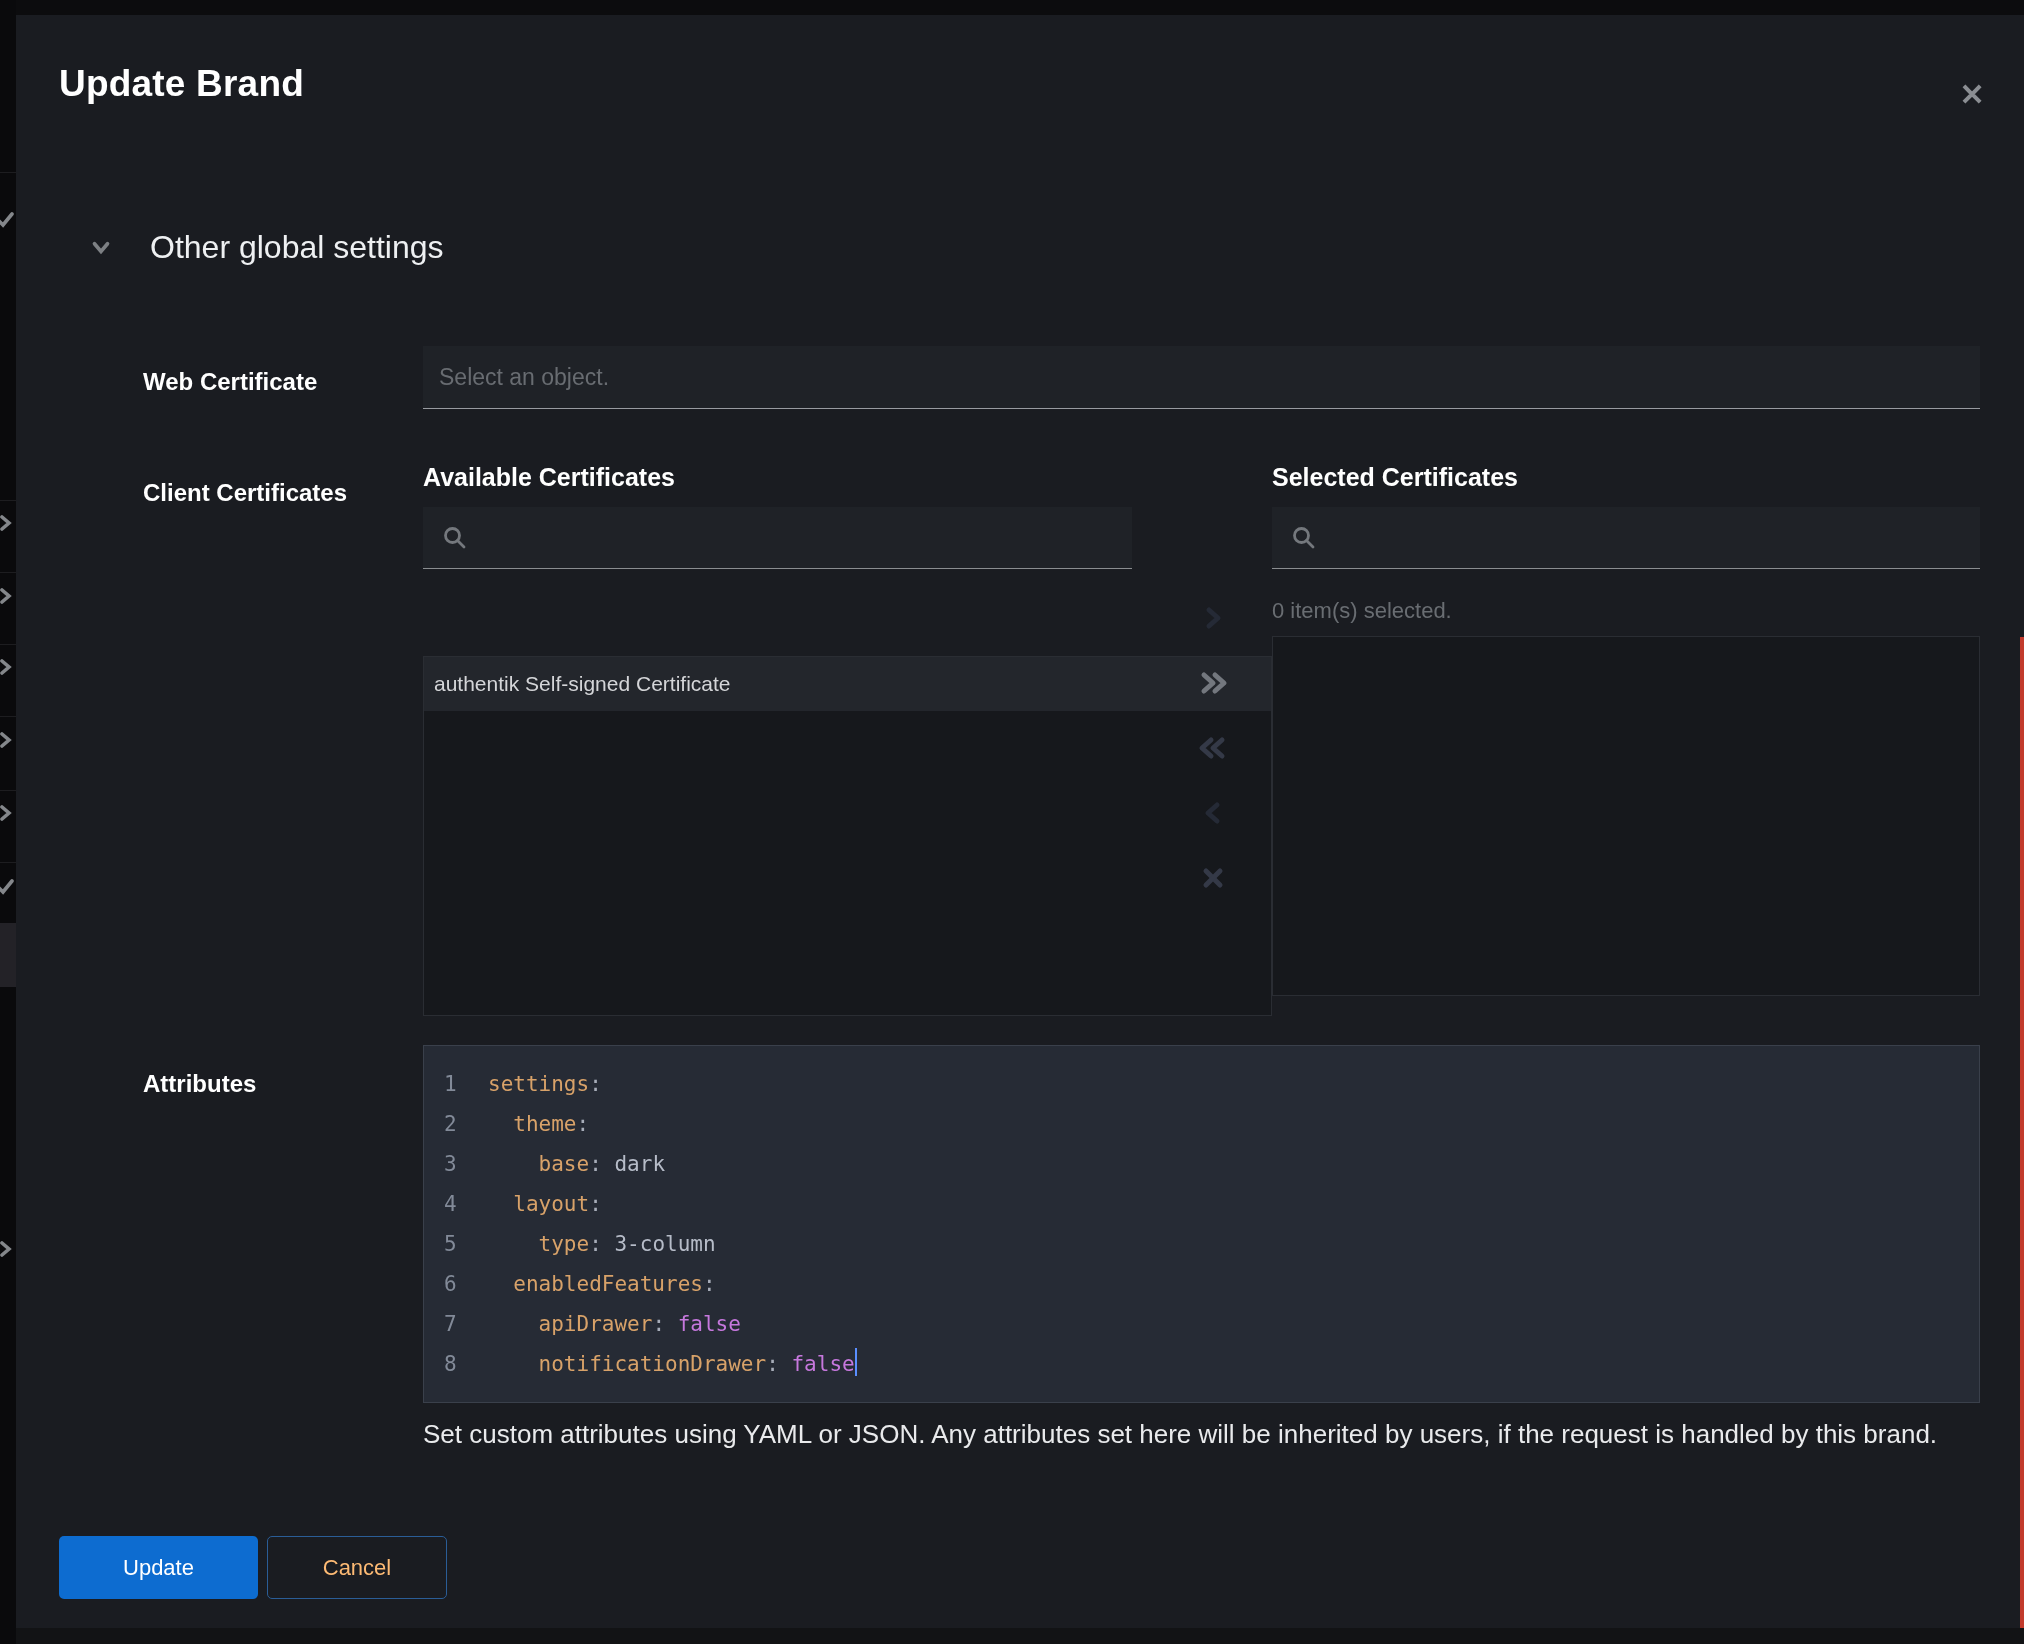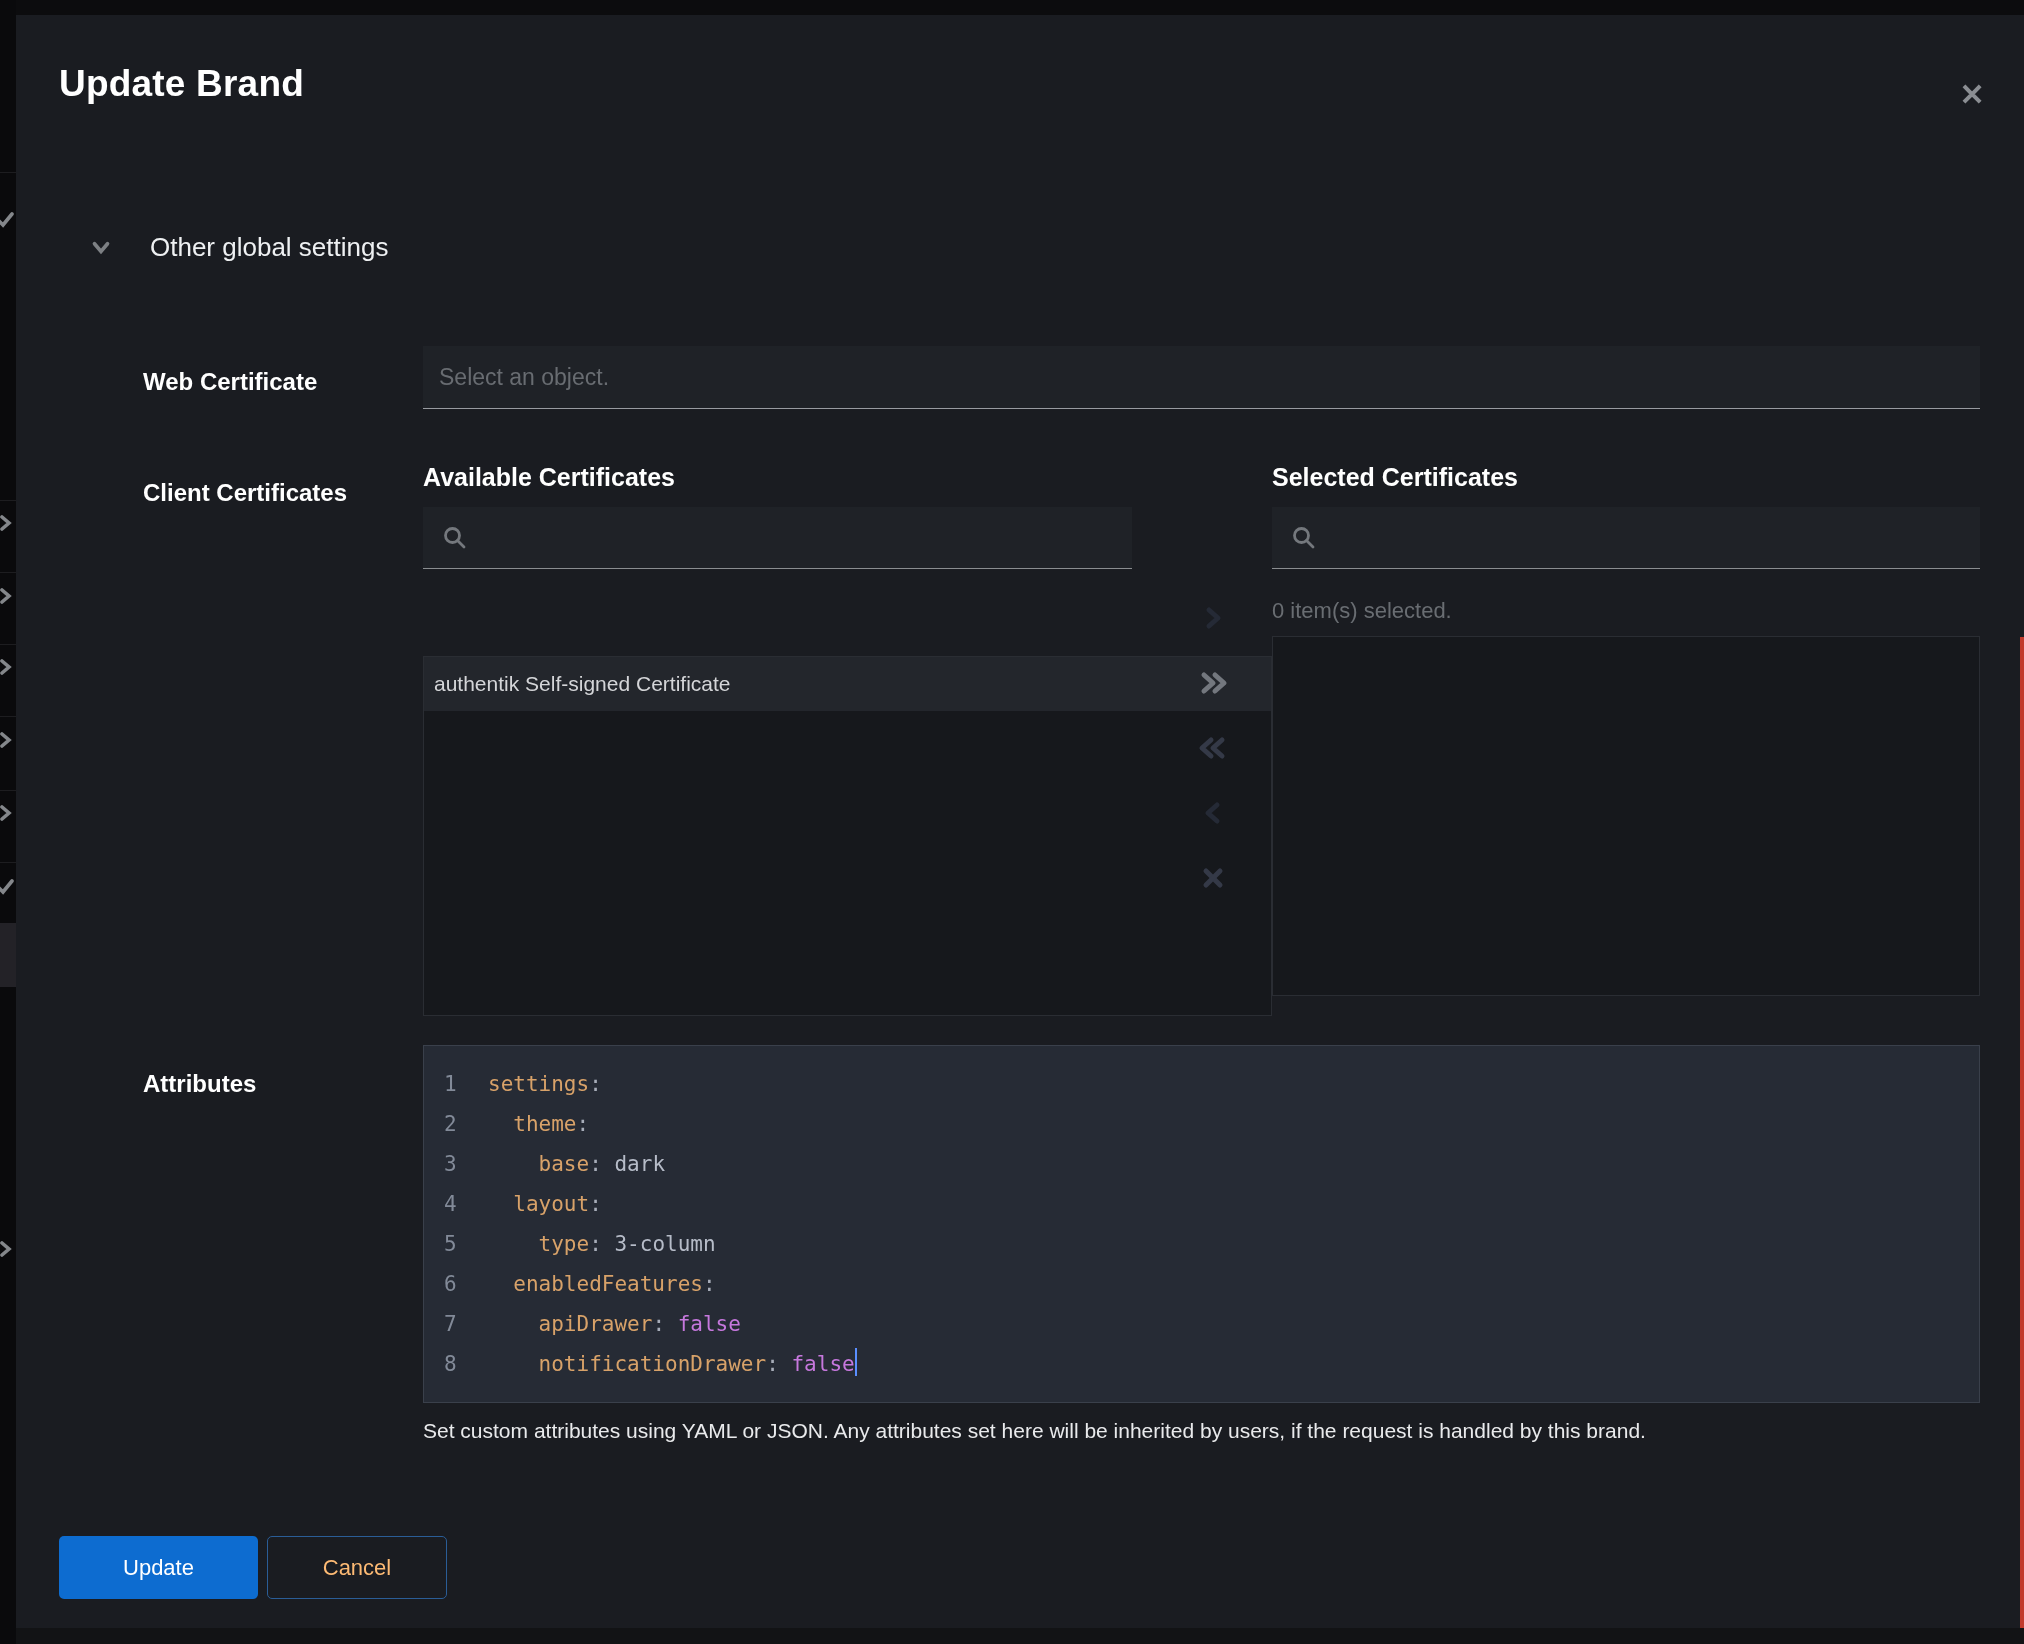--- a/index.html
+++ b/index.html
@@ -21,21 +21,21 @@
   .modal-footer-shade{position:absolute;left:0;top:1613px;width:2008px;height:16px;background:#121315;}
   .red-edge{position:absolute;right:0;top:622px;width:4px;height:991px;background:#c23a2c;}
 
   .modal-title{position:absolute;left:43px;top:48px;font-size:37px;font-weight:700;color:#ffffff;letter-spacing:.2px;}
   .close-btn{position:absolute;left:1934px;top:58px;width:44px;height:44px;color:#8b8e93;
     font-size:30px;font-weight:700;text-align:center;line-height:44px;cursor:pointer;}
 
   .section-header{position:absolute;left:72px;top:212px;height:40px;display:flex;align-items:center;cursor:pointer;}
   .section-chevron{width:26px;height:26px;color:#7d8084;margin-right:36px;}
   .section-chevron svg{width:26px;height:26px;display:block;}
-  .section-label{font-size:26px;color:#eef0f2;font-weight:400;}
+  .section-label{font-size:32px;color:#eef0f2;font-weight:400;}
 
   .field-label{position:absolute;font-size:24px;font-weight:700;color:#ffffff;}
 
   
   .pf-input{
     position:absolute;background:#1f2227;border:0;border-bottom:1px solid #989ba0;
     box-sizing:border-box;color:#e2e3e5;font-size:23px;font-family:"Liberation Sans",sans-serif;
     padding:0 16px;outline:none;
   }
   .pf-input::placeholder{color:#686c71;opacity:1;}
@@ -67,21 +67,21 @@
     font-family:"DejaVu Sans Mono",monospace;font-size:21px;padding-top:18px;cursor:text;}
   .code-line{display:flex;height:40px;line-height:40px;white-space:pre;}
   .ln-num{width:32px;margin-left:20px;color:#828a98;flex:none;}
   .ln-code{margin-left:12px;}
   .tok-key{color:#d8a269;}
   .tok-punct{color:#a7adb9;}
   .tok-plain{color:#b6bcc8;}
   .tok-keyword{color:#c678dd;}
   .caret{display:inline-block;width:2px;height:28px;background:#5a8fff;vertical-align:-5px;}
 
-  .help-text{position:absolute;left:407px;top:1404px;width:1520px;font-size:21px;color:#e9eaec;}
+  .help-text{position:absolute;left:407px;top:1404px;width:1520px;font-size:26px;color:#e9eaec;}
 
   
   .btn{position:absolute;top:1521px;height:63px;border-radius:5px;font-size:22px;
     display:flex;align-items:center;justify-content:center;cursor:pointer;box-sizing:border-box;
     font-family:"Liberation Sans",sans-serif;}
   .btn-primary{left:43px;width:199px;background:#0d6cd0;color:#ffffff;border:0;}
   .btn-link{left:251px;width:180px;background:transparent;color:#fdba74;border:1px solid #2a5d97;}
 </style>
 </head>
 <body>

